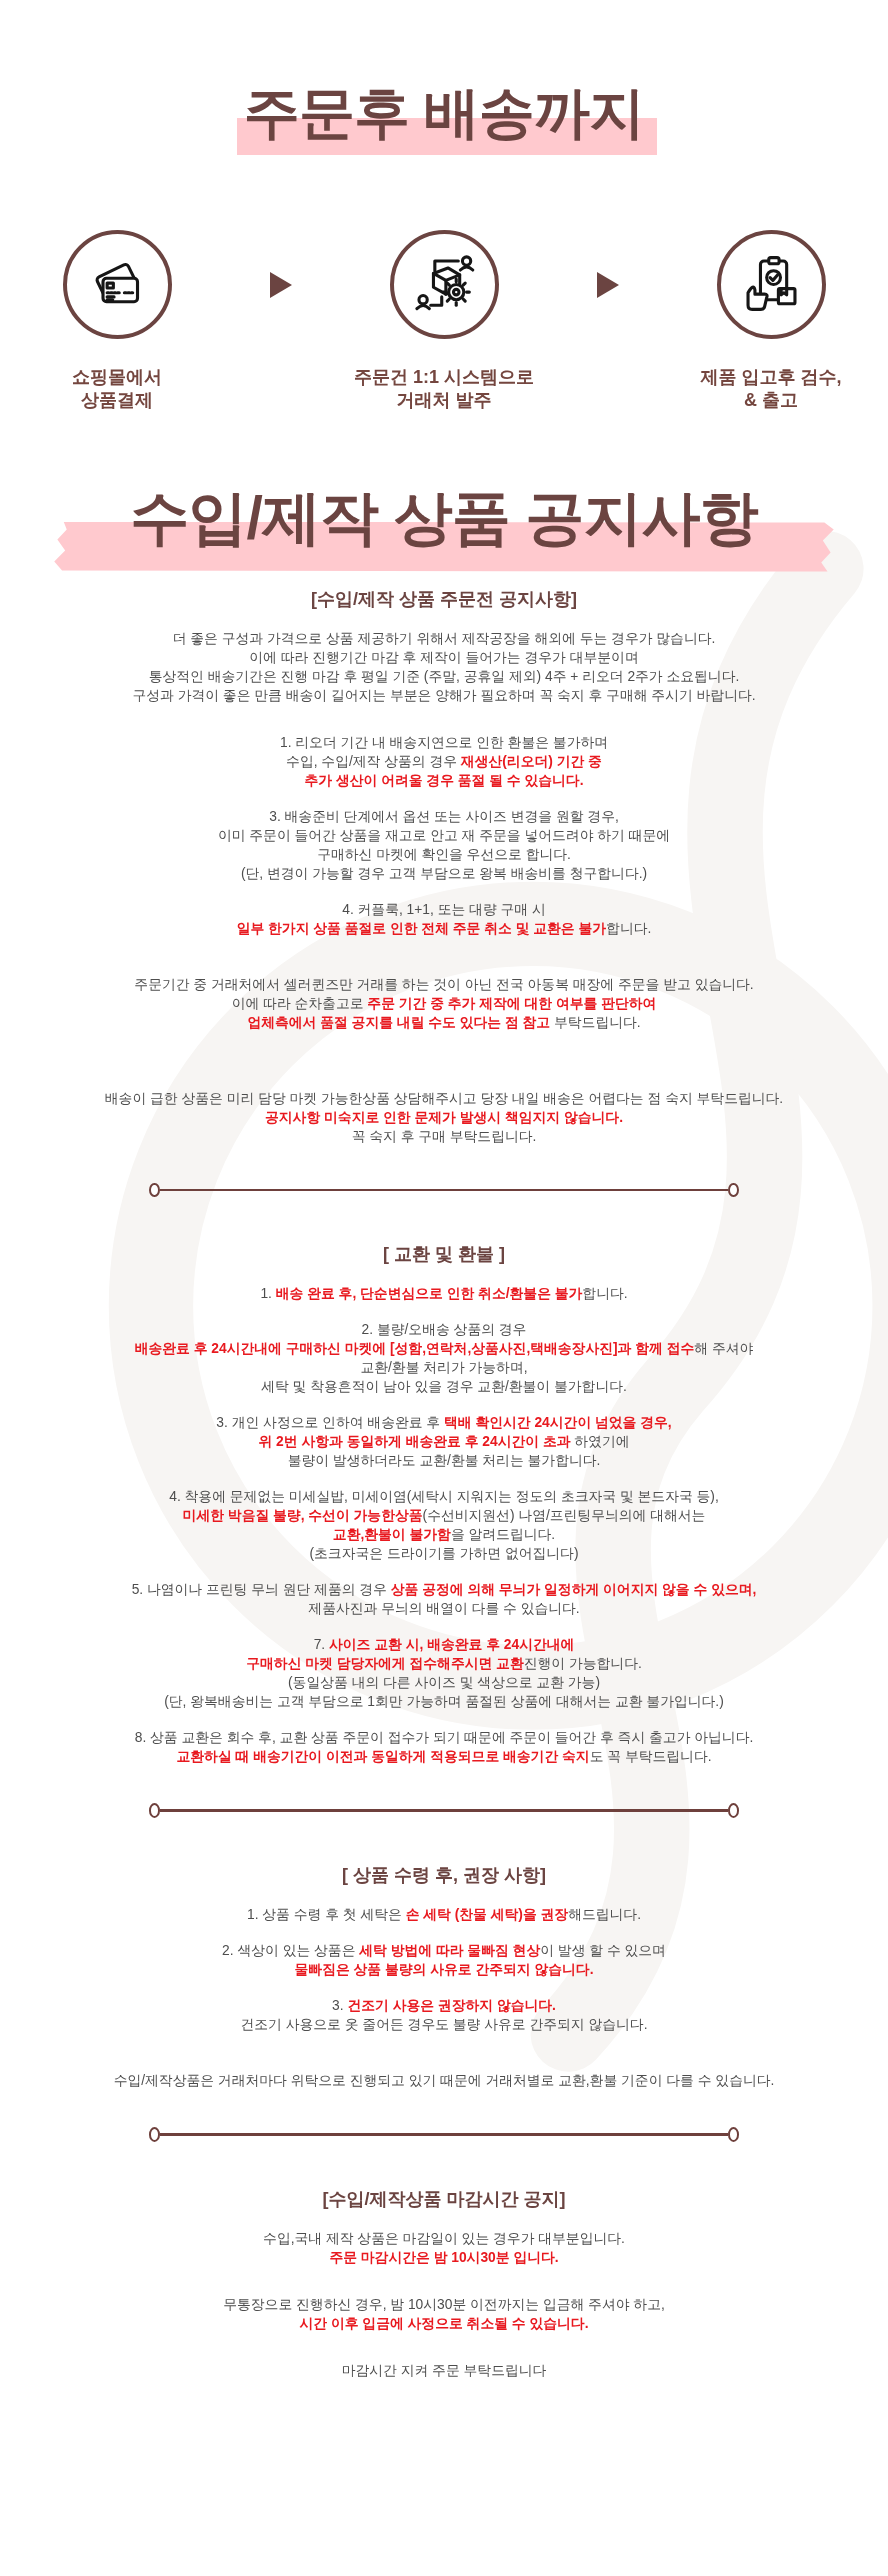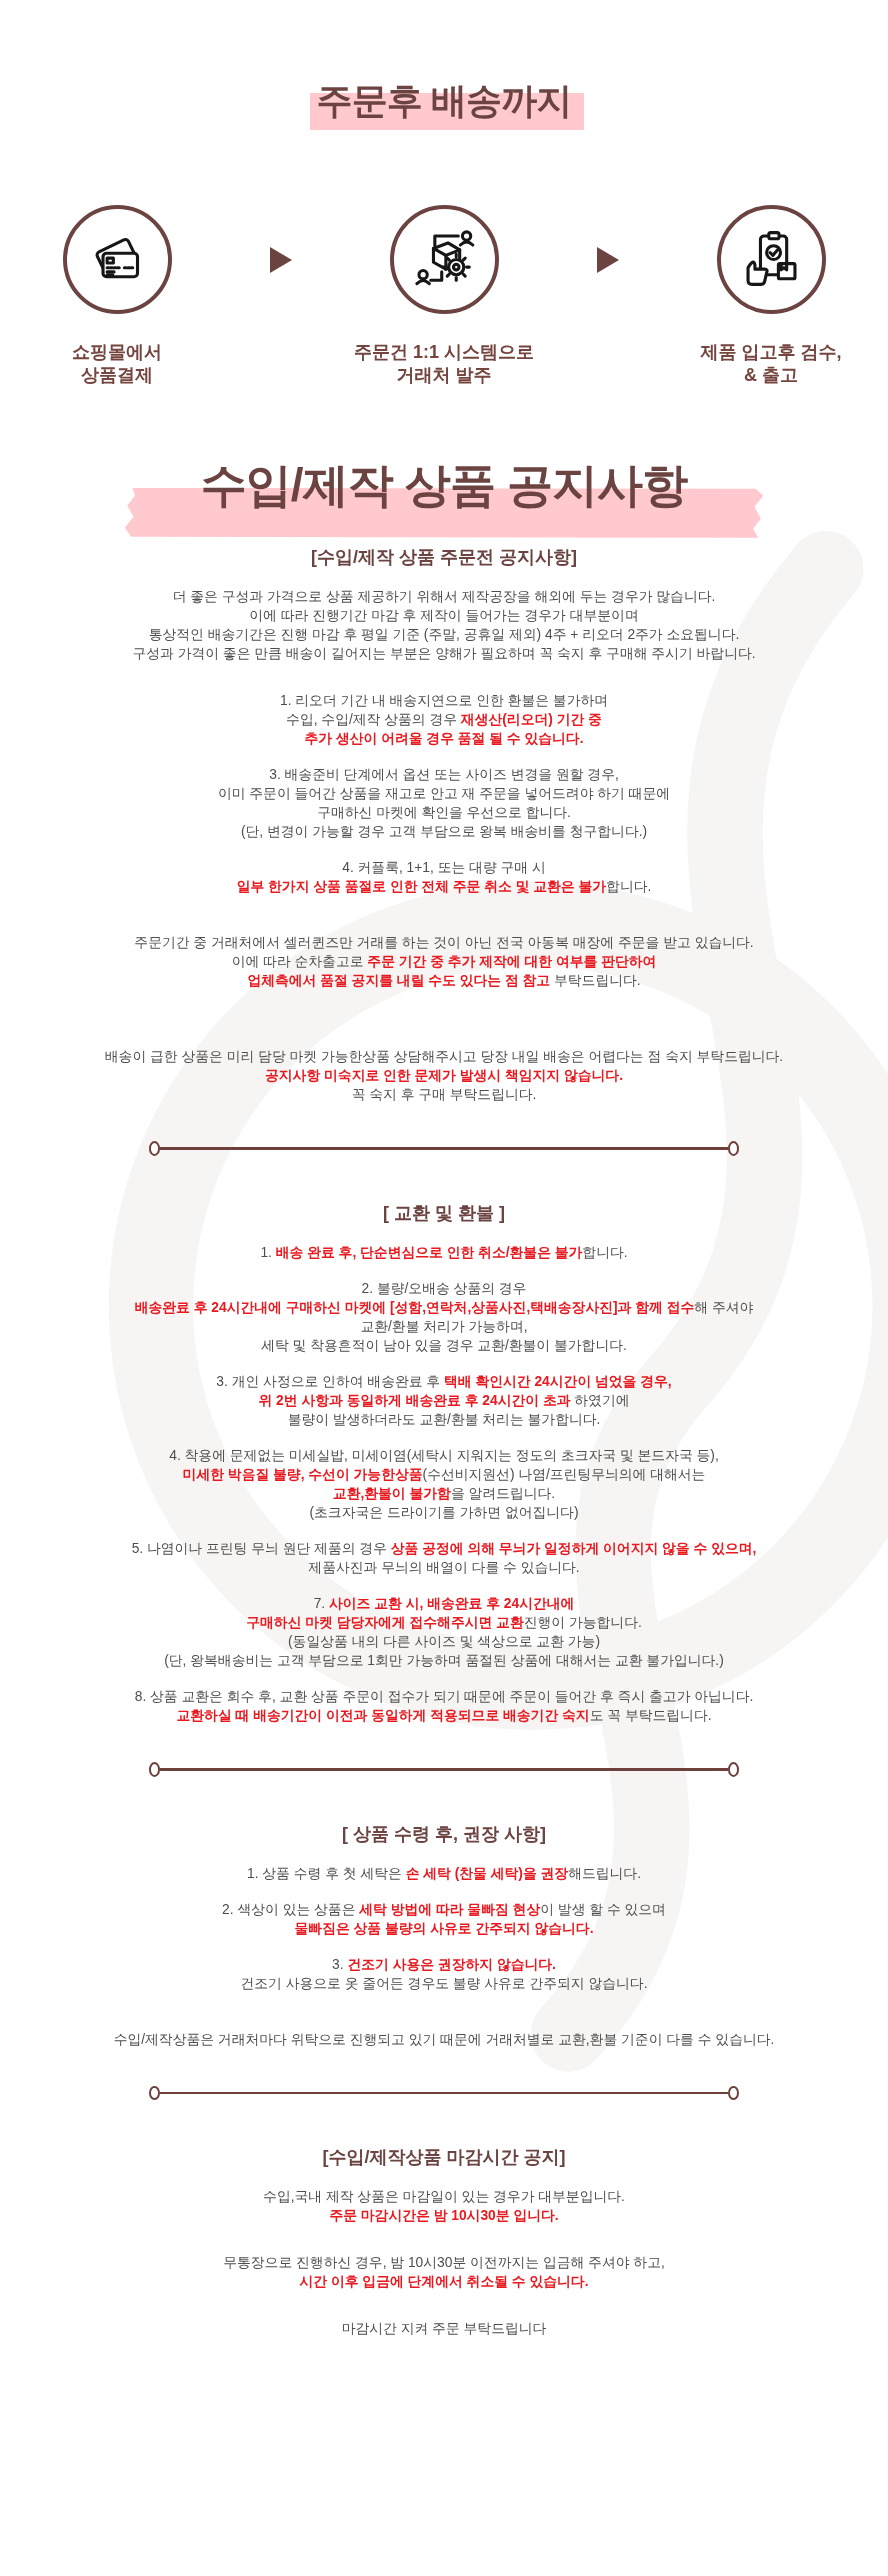--- a/index.html
+++ b/index.html
@@ -3,38 +3,38 @@
 <meta charset="utf-8">
 <style>
   html,body{margin:0;padding:0;background:#ffffff;}
   .page{position:relative;width:888px;height:2576px;margin:0 auto;background:#fff;overflow:hidden;
         font-family:"Liberation Sans","DejaVu Sans",sans-serif;}
   .watermark{position:absolute;top:0;left:0;z-index:0;pointer-events:none;}
   .content{position:relative;z-index:1;}
 
   
   .title1-row{text-align:center;padding-top:78px;}
-  .t1wrap{position:relative;display:inline-block;font-size:36px;font-weight:800;letter-spacing:-0.9px;
+  .t1wrap{position:relative;display:inline-block;font-size:56px;font-weight:800;letter-spacing:-0.9px;
           color:#6b4441;line-height:1.25;}
   .t1hl{position:absolute;left:-7px;right:-12.4px;bottom:-7px;height:37px;background:#ffc9ce;z-index:0;}
   .t1txt{position:relative;z-index:1;}
 
   
   .steps{display:flex;justify-content:center;align-items:flex-start;margin-top:82px;gap:47px;}
   .step{width:211px;text-align:center;}
   .step-circle{width:101px;height:101px;border:4.4px solid #6b4441;border-radius:50%;
                margin:0 auto;display:flex;align-items:center;justify-content:center;background:#fff;}
   .step-circle svg{width:69px;height:69px;}
   .step-label{margin-top:27px;color:#74463f;font-weight:700;font-size:18px;line-height:1.3;}
   .arrow{width:0;height:0;border-top:13.3px solid transparent;border-bottom:13.3px solid transparent;
          border-left:22px solid #6b4441;margin-top:42px;}
 
   
   .title2-row{text-align:center;margin-top:69px;}
-  .t2wrap{position:relative;display:inline-block;font-size:46px;font-weight:800;letter-spacing:-0.9px;
+  .t2wrap{position:relative;display:inline-block;font-size:59px;font-weight:800;letter-spacing:-0.9px;
           color:#6b4441;line-height:1.25;}
   .t2band{position:absolute;left:-76px;right:-76px;top:54%;height:50px;background:#ffc9ce;z-index:0;
           clip-path:polygon(1.2% 0%,98.8% 2%,100% 16%,98.6% 38%,99.6% 62%,98.4% 82%,99.2% 100%,
                             1% 98%,0% 80%,1.4% 58%,0.4% 36%,1.6% 16%);}
   .t2txt{position:relative;z-index:1;}
 
   
   .notice{width:826px;margin:34px auto 0;text-align:center;color:#4d4d4d;font-size:13.8px;}
   .sec-header{color:#6b4441;font-weight:700;font-size:18px;line-height:19.5px;margin:0 0 19.5px 0;}
   .block{margin-top:17px;text-align:center;}
@@ -263,21 +263,21 @@
           <span class="ring"></span>
         </div>
         <section class="notice-sec">
           <div class="sec-header">[수입/제작상품 마감시간 공지]</div>
           <div class="block">
             <div class="line"><span class="seg">수입,국내 제작 상품은 마감일이 있는 경우가 대부분입니다.</span></div>
             <div class="line"><span class="seg red">주문 마감시간은 밤 10시30분 입니다.</span></div>
           </div>
           <div class="block gap-md">
             <div class="line"><span class="seg">무통장으로 진행하신 경우, 밤 10시30분 이전까지는 입금해 주셔야 하고,</span></div>
-            <div class="line"><span class="seg red">시간 이후 입금에 단계에서 취소될 수 있습니다.</span></div>
+            <div class="line"><span class="seg red">시간 이후 입금에 사정으로 취소될 수 있습니다.</span></div>
           </div>
           <div class="block gap-md">
             <div class="line"><span class="seg">마감시간 지켜 주문 부탁드립니다</span></div>
           </div>
         </section>
       </div>
 
   </div>
 </div>
 

